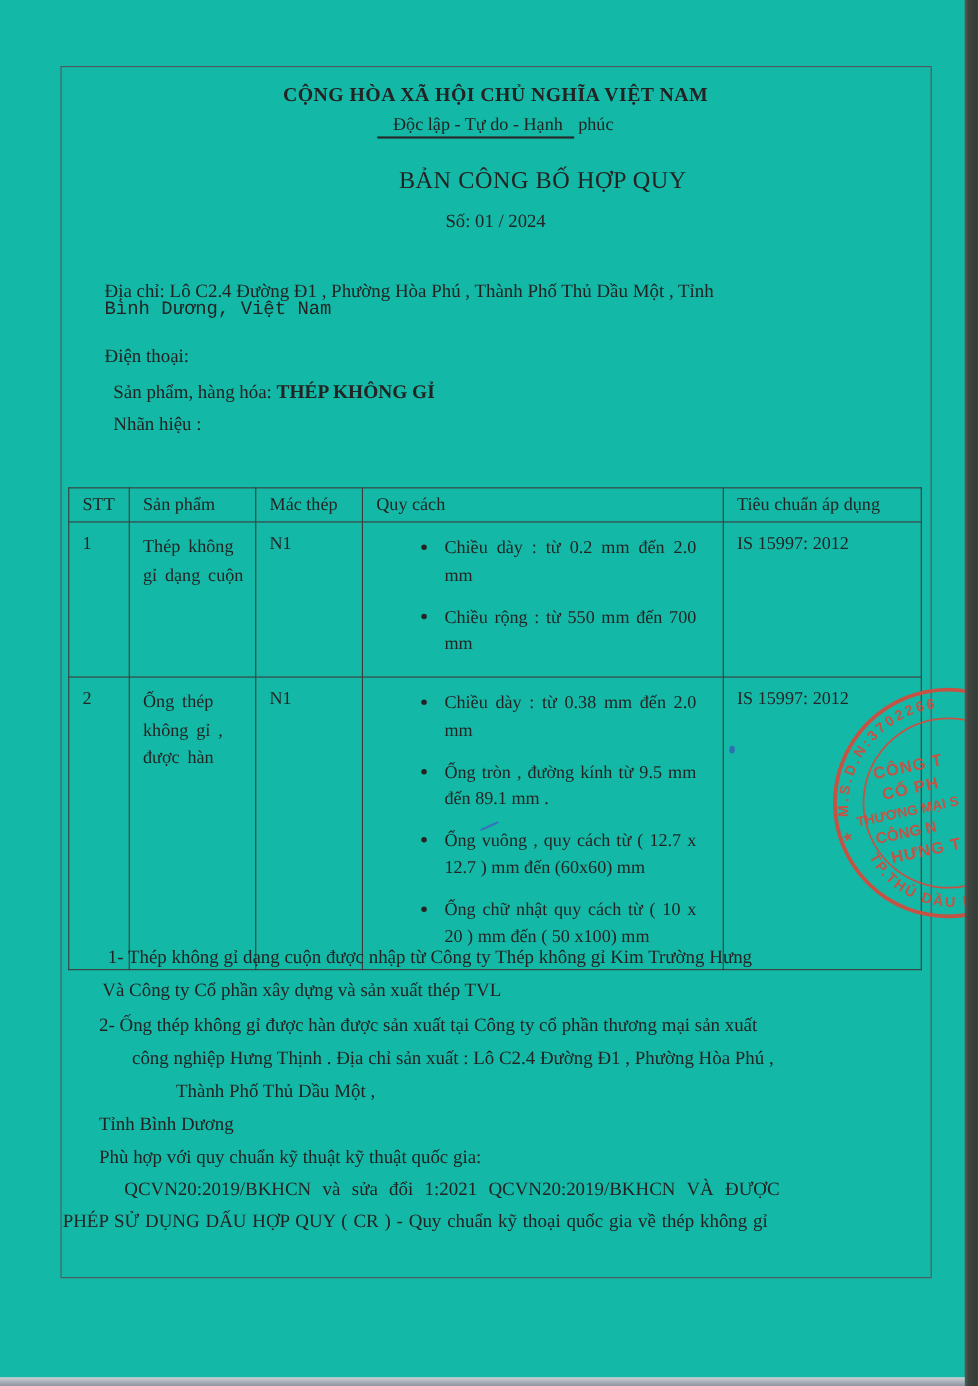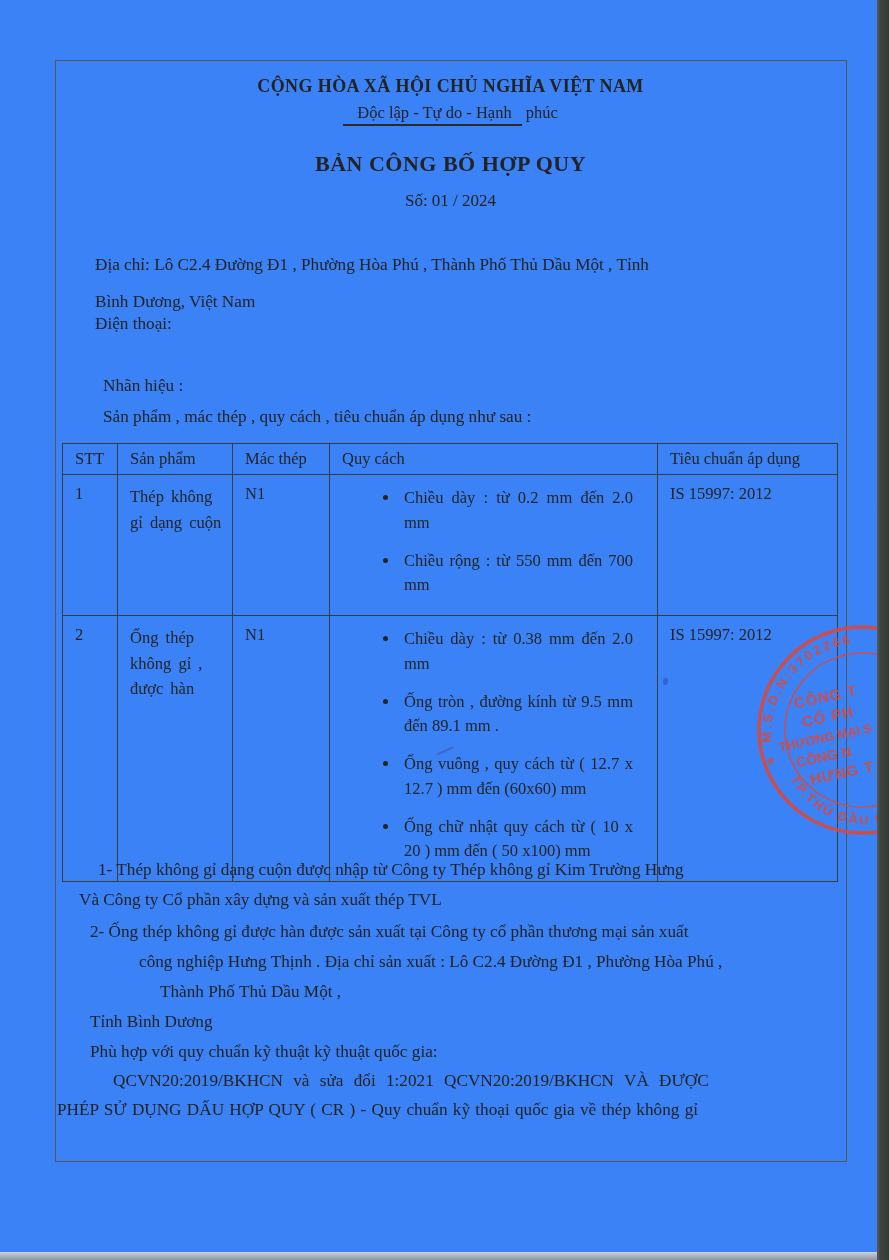--- a/index.html
+++ b/index.html
@@ -1,40 +1,40 @@
 <!DOCTYPE html>
 <html><head>
 <meta charset="utf-8">
 <style>
   html,body{margin:0;padding:0;background:#e8e8e8;}
   .page{
     position:relative;
     width:889px;height:1260px;
-    background:#3b82f6;
+    background:#14b8a6;
     overflow:hidden;
     font-family:"Liberation Serif","DejaVu Serif",serif;
     color:#232323;
   }
   .abs{position:absolute;}
   .border-box{
     left:55px;top:60px;width:790px;height:1100px;
     border:1px solid #55565c;
     background:transparent;
   }
   .centerband{left:55px;width:791px;text-align:center;}
   .country{top:76px;font-size:18px;font-weight:bold;letter-spacing:.4px;}
   .motto{top:103px;font-size:16.5px;font-weight:normal;}
   .motto .u{border-bottom:2px solid #2a2a2a;padding:0 10px 2px 14px;}
   .motto .tail{padding-left:4px;}
-  .doc-title{top:151px;font-size:22px;font-weight:bold;letter-spacing:.5px;}
+  .doc-title{top:151px;font-size:22px;font-weight:normal;letter-spacing:.5px;margin-left:43px;}
   .doc-number{top:191px;font-size:17px;}
   .bodytext{font-size:17.2px;white-space:nowrap;}
   .org{left:95px;top:226px;}
   .addr1{left:95px;top:255px;}
-  .addr2{left:95px;top:292px;}
+  .addr2{left:95px;top:272px;font-family:Liberation Mono, monospace;}
   .phone{left:95px;top:314px;}
   .product{left:103px;top:346px;}
   .product b{font-size:17.6px;}
   .brand{left:103px;top:376px;}
   .intro{left:103px;top:407px;}
 
   table.spec{
     position:absolute;left:62px;top:443px;
     border-collapse:collapse;table-layout:fixed;
     width:775px;font-size:16.5px;color:#242424;
@@ -51,23 +51,23 @@
   td.c-sp{text-align:justify;word-spacing:3px;line-height:1.55;}
   tr.r1{height:93px;}
   tr.r2{height:234px;}
   td.c-qc{padding-left:0;padding-right:10px;}
   td.c-qc ul{margin:2px 16px 0 0;padding-left:58px;}
   td.c-qc li{margin-bottom:13px;line-height:1.5;text-align:justify;padding-left:4px;}
   td.c-tc{padding-left:11px;}
 
   .note{font-size:17.2px;white-space:nowrap;}
   .n1l1{left:98px;top:860px;}
-  .n1l2{left:79px;top:890px;font-family:Liberation Serif, serif;}
+  .n1l2{left:93px;top:890px;font-family:Liberation Serif, serif;}
   .n2l1{left:90px;top:922px;}
-  .n2l2{left:139px;top:952px;}
+  .n2l2{left:120px;top:952px;}
   .n2l3{left:128px;top:982px;margin-left:32px;}
   .province{left:90px;top:1012px;}
   .conf-intro{left:90px;top:1042px;}
   .conf1{left:87px;top:1071px;width:752px;white-space:normal;word-spacing:6px;margin-left:26px;}
   .conf2{left:57px;top:1100px;width:784px;white-space:normal;word-spacing:1px;}
 
   .stamp{
     left:755px;top:623px;width:214px;height:214px;
     transform:rotate(-12deg);
     opacity:.9;z-index:5;
@@ -103,22 +103,24 @@
   <div class="abs centerband country">CỘNG HÒA XÃ HỘI CHỦ NGHĨA VIỆT NAM</div>
   <div class="abs centerband motto">
     <span class="u">Độc lập - Tự do - Hạnh</span><span class="tail">phúc</span>
   </div>
   <div class="abs centerband doc-title">BẢN CÔNG BỐ HỢP QUY</div>
   <div class="abs centerband doc-number">Số: 01 / 2024</div>
 
   <div class="abs bodytext addr1">Địa chỉ: Lô C2.4 Đường Đ1 , Phường Hòa Phú , Thành Phố Thủ Dầu Một , Tỉnh</div>
   <div class="abs bodytext addr2">Bình Dương, Việt Nam</div>
   <div class="abs bodytext phone">Điện thoại:</div>
+  <div class="abs bodytext product">
+    <span>Sản phẩm, hàng hóa: </span><b>THÉP KHÔNG GỈ</b>
+  </div>
   <div class="abs bodytext brand">Nhãn hiệu :</div>
-  <div class="abs bodytext intro">Sản phẩm , mác thép , quy cách , tiêu chuẩn áp dụng như sau :</div>
 
   <table class="spec">
     <colgroup>
       <col style="width:55px">
         <col style="width:115px">
         <col style="width:97px">
         <col style="width:328px">
         <col style="width:180px">
     </colgroup>
     <thead>

